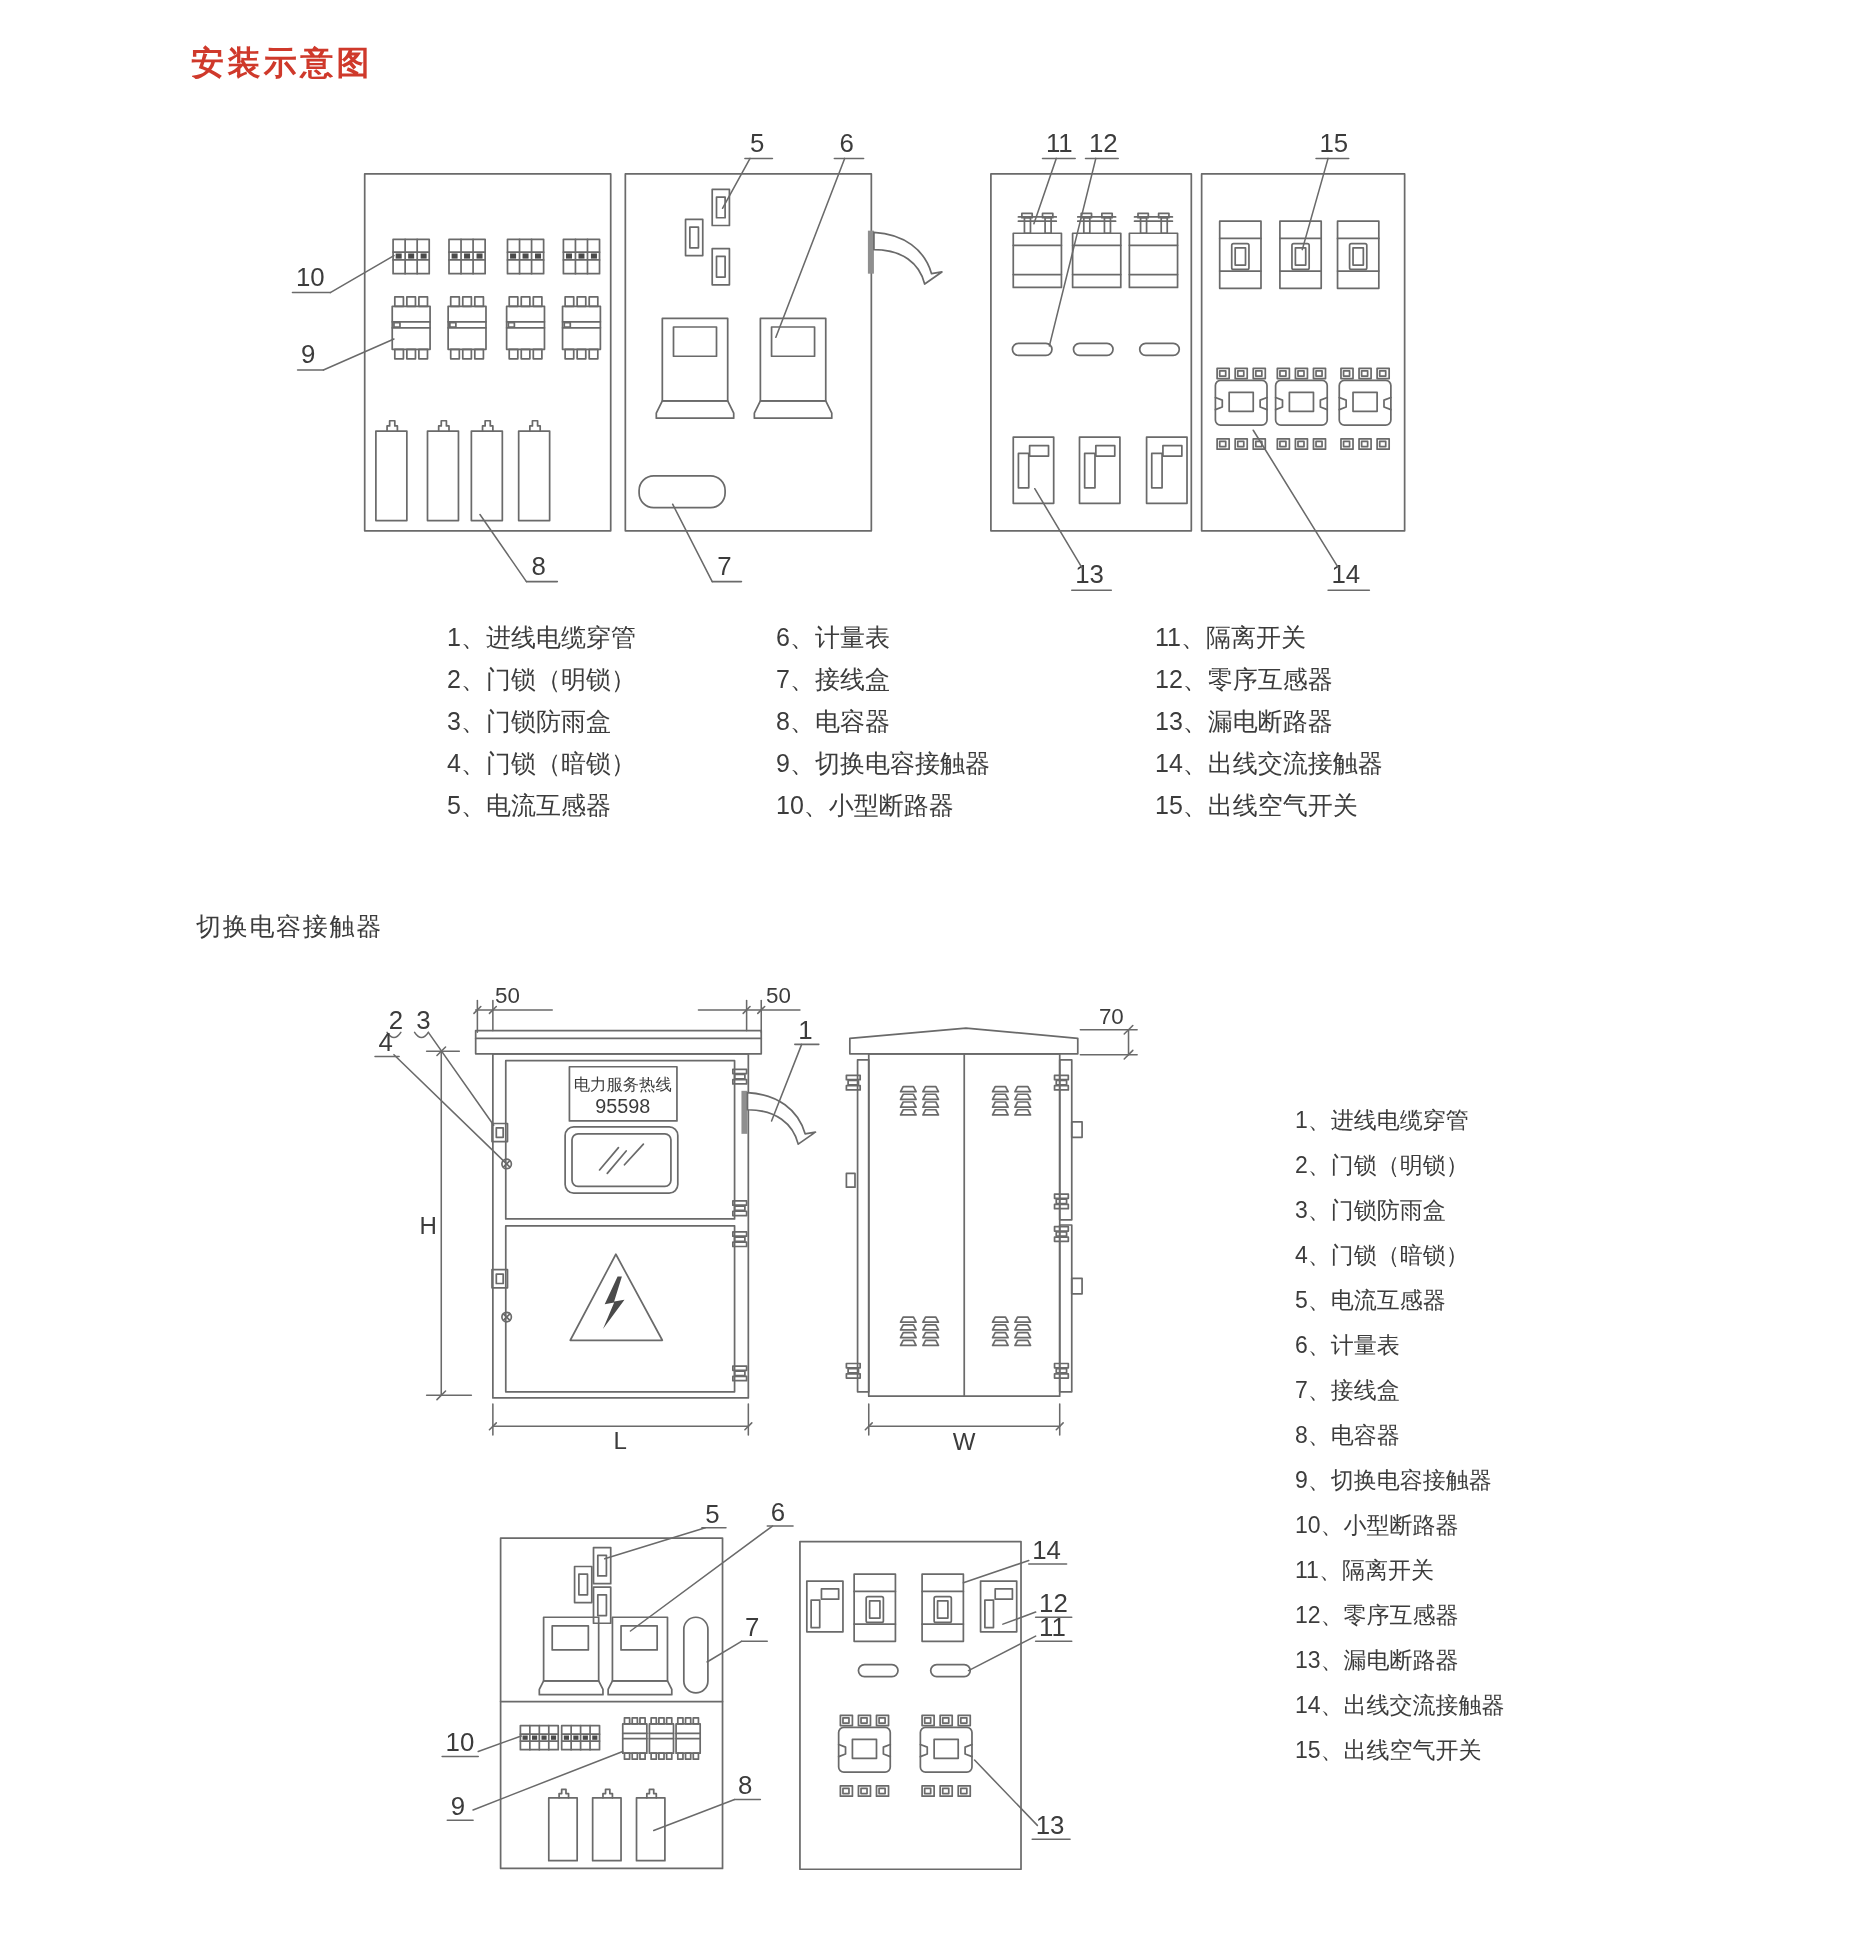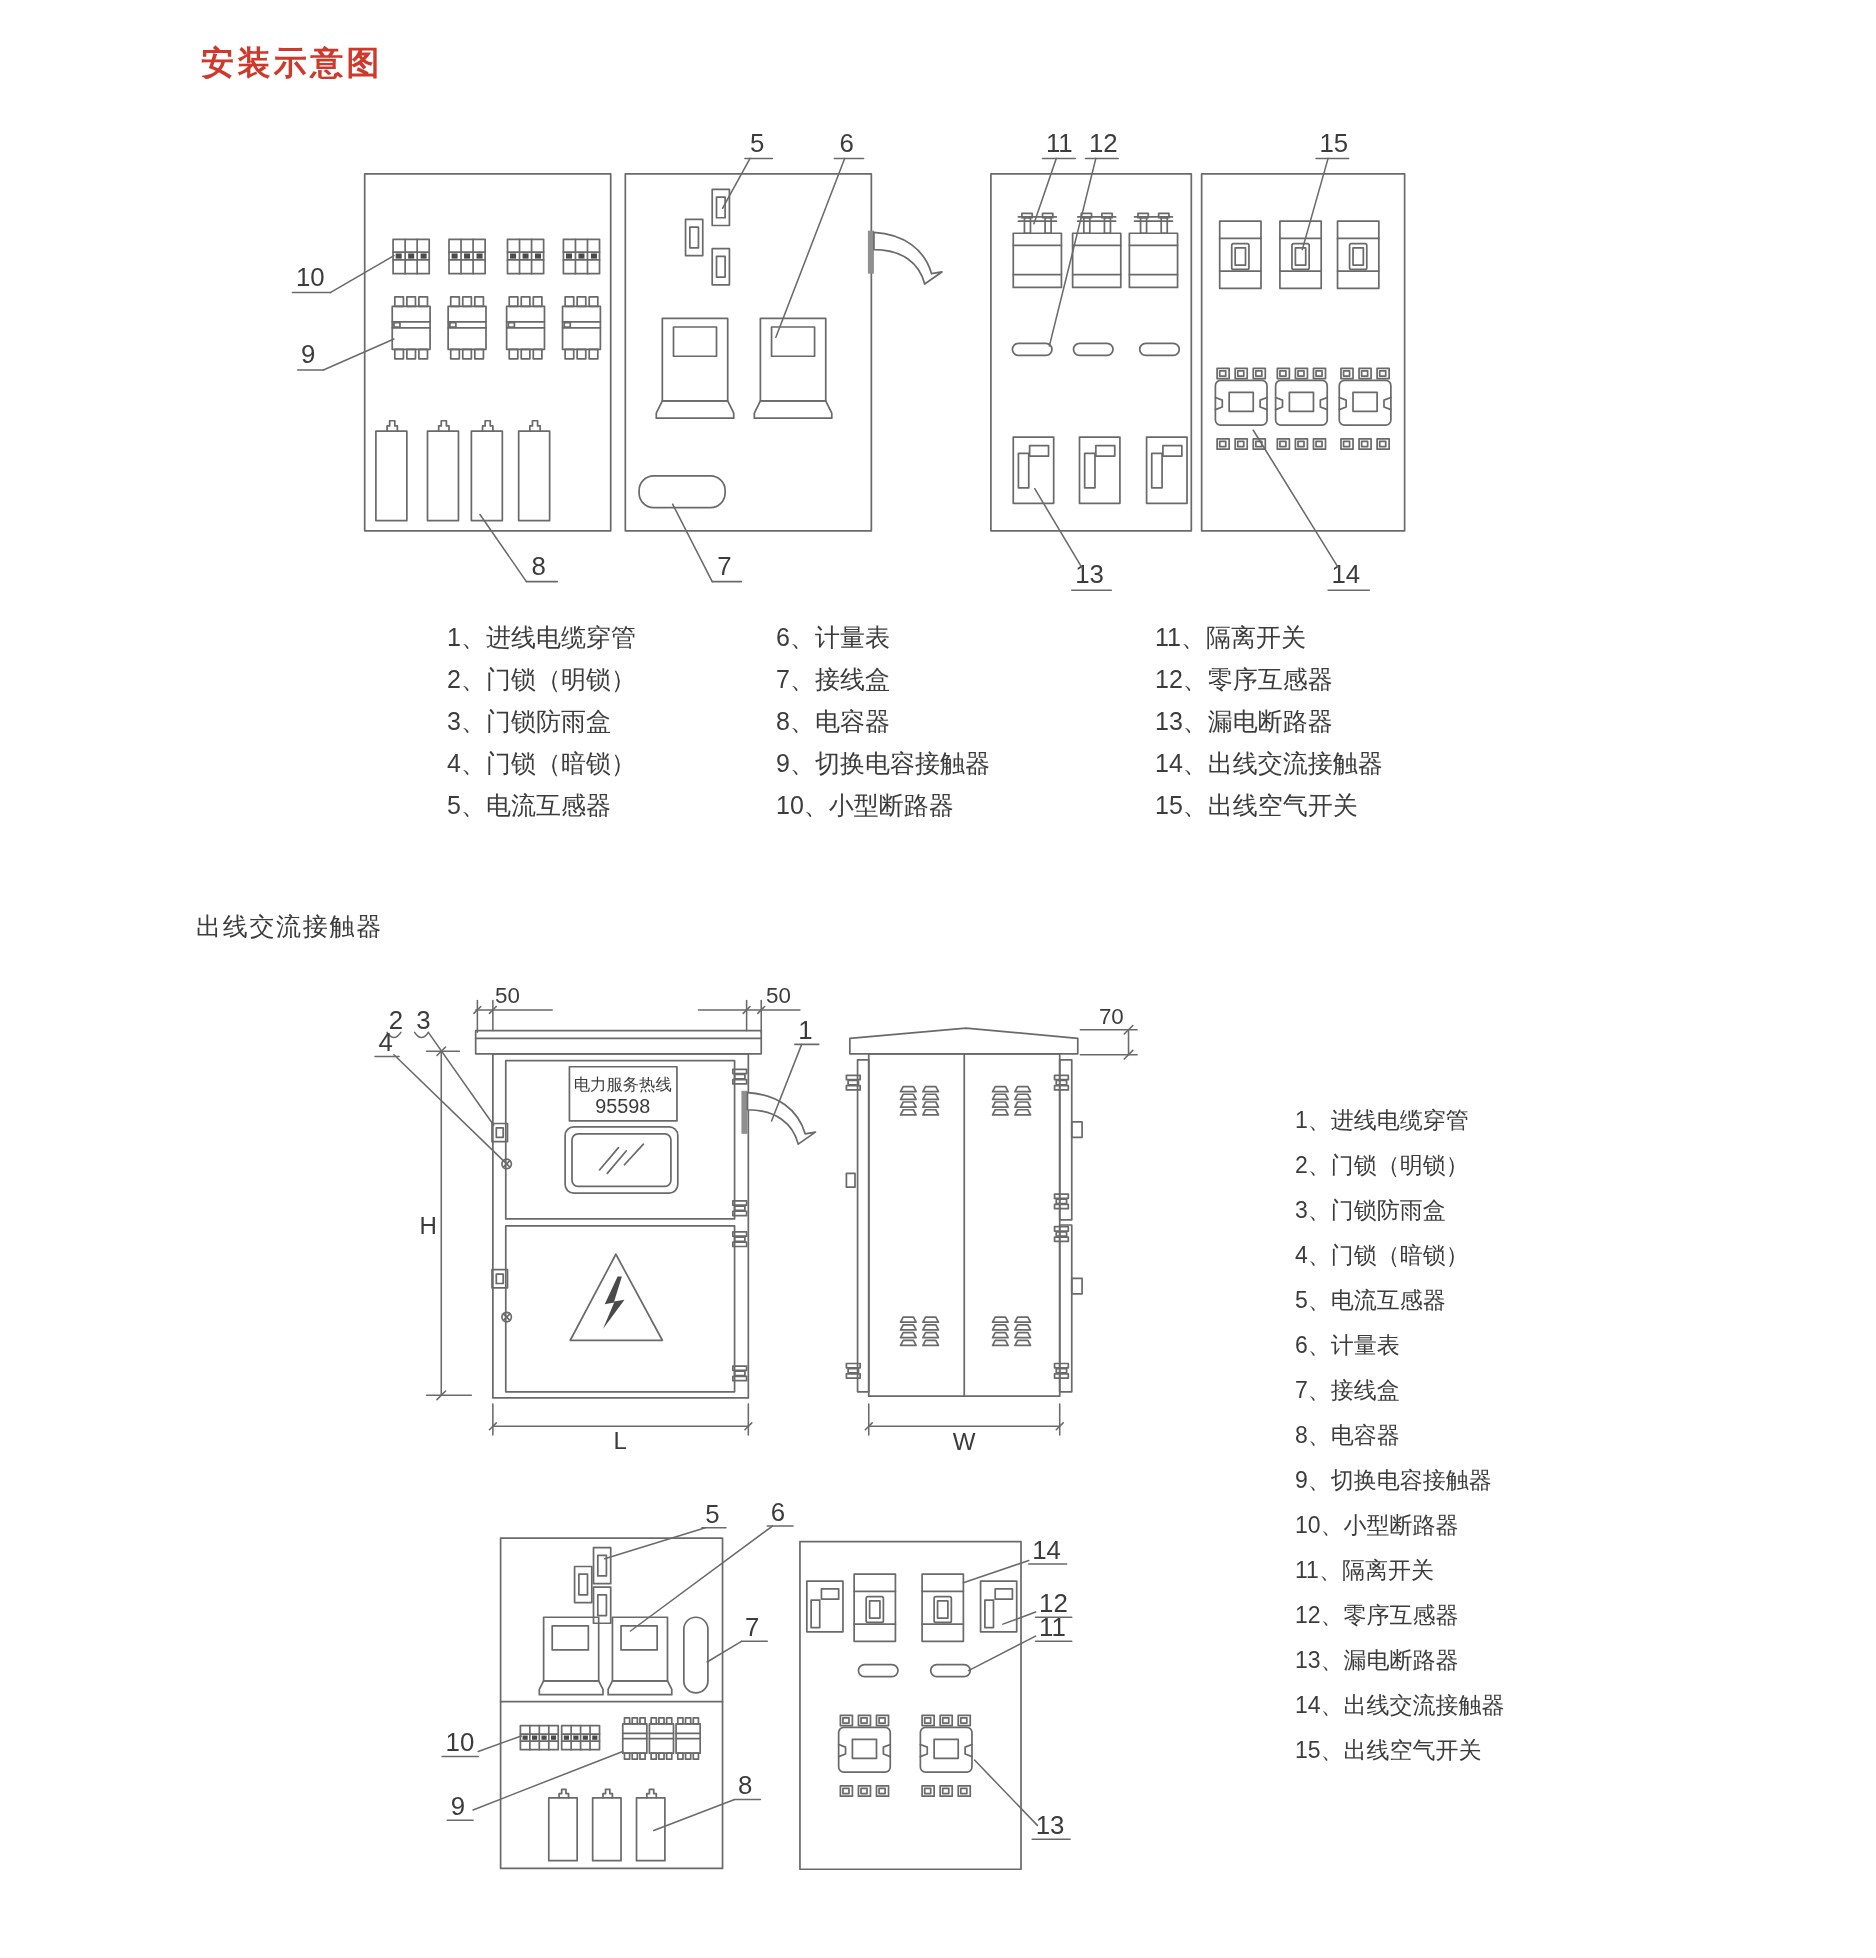--- a/index.html
+++ b/index.html
@@ -3,39 +3,39 @@
 <meta charset="utf-8">
 <style>
   :root{
     --title-red:#cf392b;
     --line-gray:#6a6a6a;
     --text-dark:#3c3c3c;
   }
   html,body{margin:0;padding:0;background:#ffffff;}
   body{font-family:"Liberation Sans","DejaVu Sans",sans-serif;}
   #canvas{position:relative;width:1876px;height:1958px;background:#ffffff;overflow:hidden;}
-  .main-title{position:absolute;left:191px;top:41px;font-size:33px;font-weight:bold;color:var(--title-red);letter-spacing:3.4px;margin-left:10px;}
+  .main-title{position:absolute;left:191px;top:41px;font-size:33px;font-weight:bold;color:var(--title-red);letter-spacing:3.4px;}
   .section-title{position:absolute;left:196px;top:910px;font-size:25px;color:var(--text-dark);letter-spacing:1.7px;}
   .legend-col{position:absolute;color:var(--text-dark);font-size:25px;line-height:42px;white-space:nowrap;}
   .legend-side{position:absolute;color:var(--text-dark);font-size:23px;line-height:45px;white-space:nowrap;}
   svg{position:absolute;left:0;top:0;}
   svg text{font-family:"Liberation Sans","DejaVu Sans",sans-serif;fill:var(--text-dark);}
   .callout{font-size:30px;}
   .dim-label{font-size:26px;}
   .axis-label{font-size:28px;}
   .sign-text1{font-size:19px;}
   .sign-text2{font-size:23px;}
 </style>
 </head>
 <body>
 
 <div id="canvas">
 
   <div class="main-title">安装示意图</div>
-  <div class="section-title">出线交流接触器</div>
+  <div class="section-title">切换电容接触器</div>
 
   <div class="legend-col" style="left:447px;top:616px;">
     <div>1、进线电缆穿管</div>
     <div>2、门锁（明锁）</div>
     <div>3、门锁防雨盒</div>
     <div>4、门锁（暗锁）</div>
     <div>5、电流互感器</div>
   </div>
   <div class="legend-col" style="left:776px;top:616px;">
     <div>6、计量表</div>

